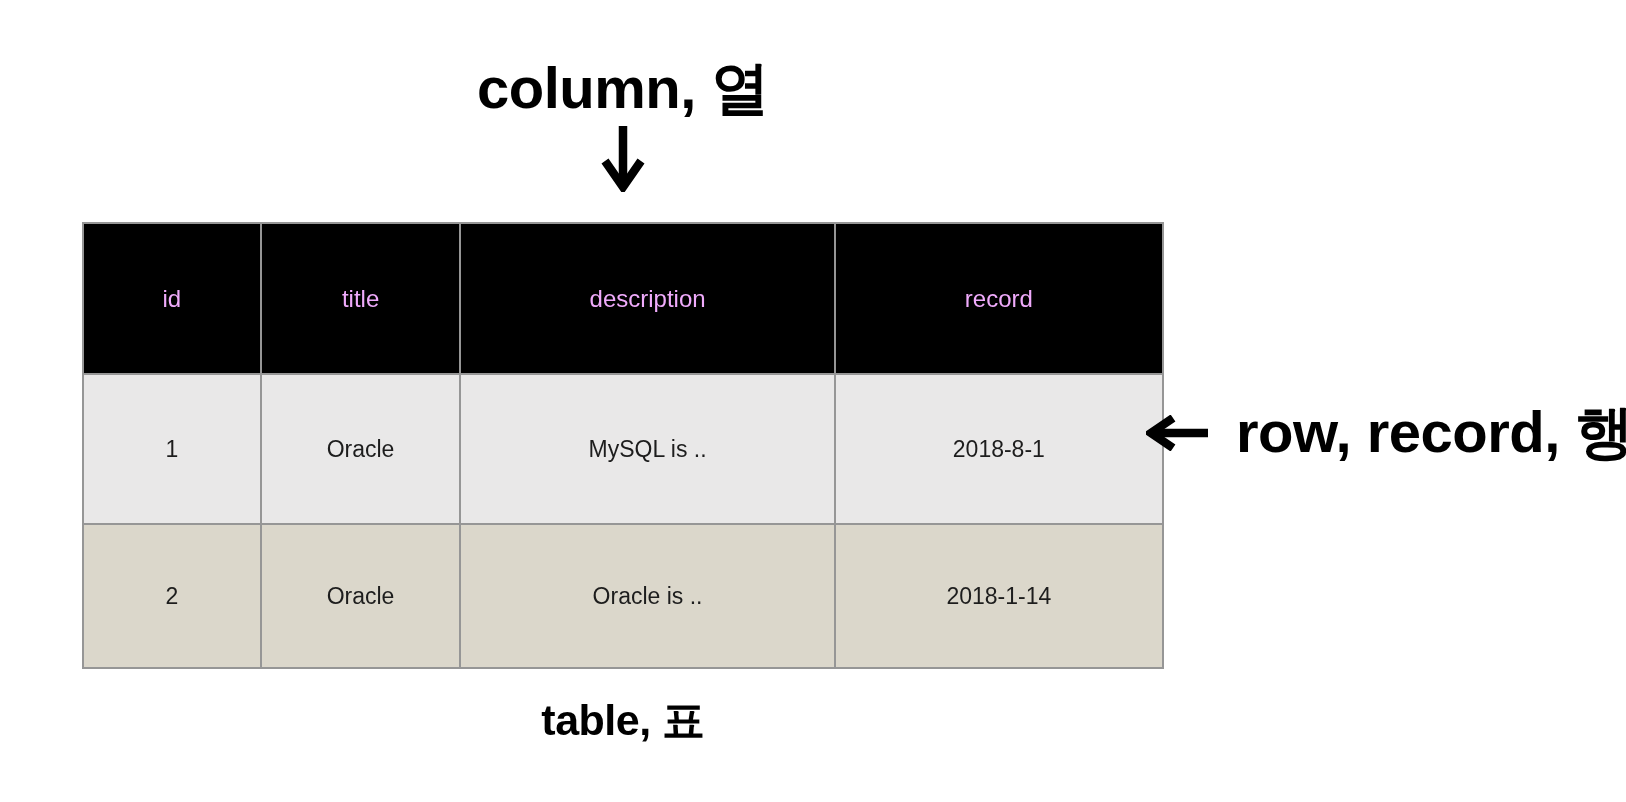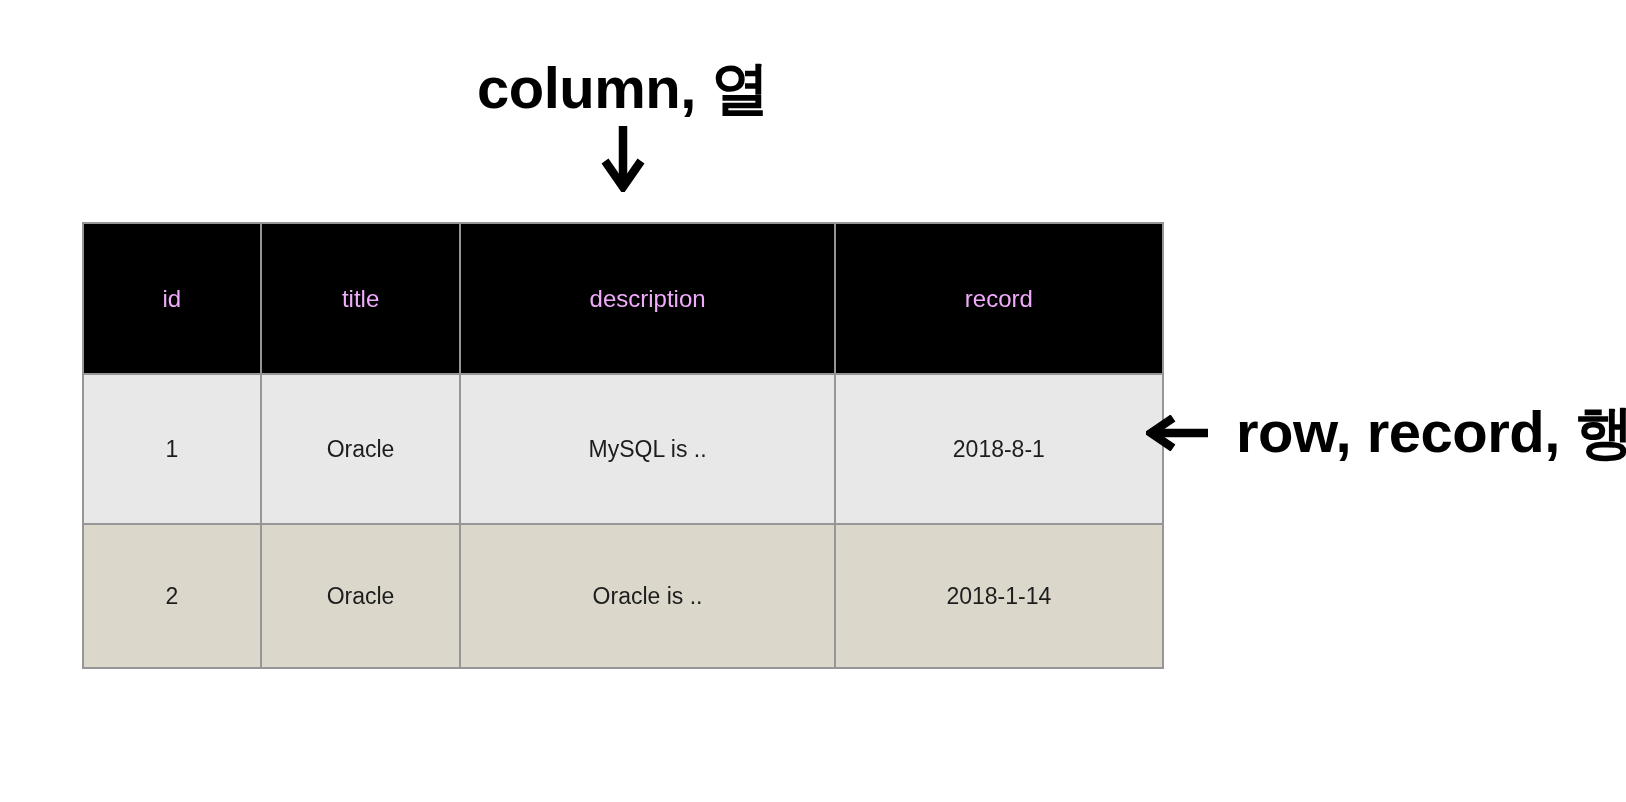--- a/index.html
+++ b/index.html
@@ -126,20 +126,21 @@
         </tr>
         <tr class="row-even">
           <td>2</td>
           <td>Oracle</td>
           <td>Oracle is ..</td>
           <td>2018-1-14</td>
         </tr>
       </tbody>
     </table>
 
+    <div class="big-label table-label">table, 표</div>
   </div>
 
   <div class="row-annotation">
     <svg class="arrow" width="64" height="36" viewBox="0 0 64 36">
       <line x1="62" y1="18" x2="7" y2="18" stroke="#000" stroke-width="8.5"></line>
       <polyline points="27,3 5,18 27,33" fill="none" stroke="#000" stroke-width="8.5"></polyline>
     </svg>
     <div class="big-label">row, record, 행</div>
   </div>
 

